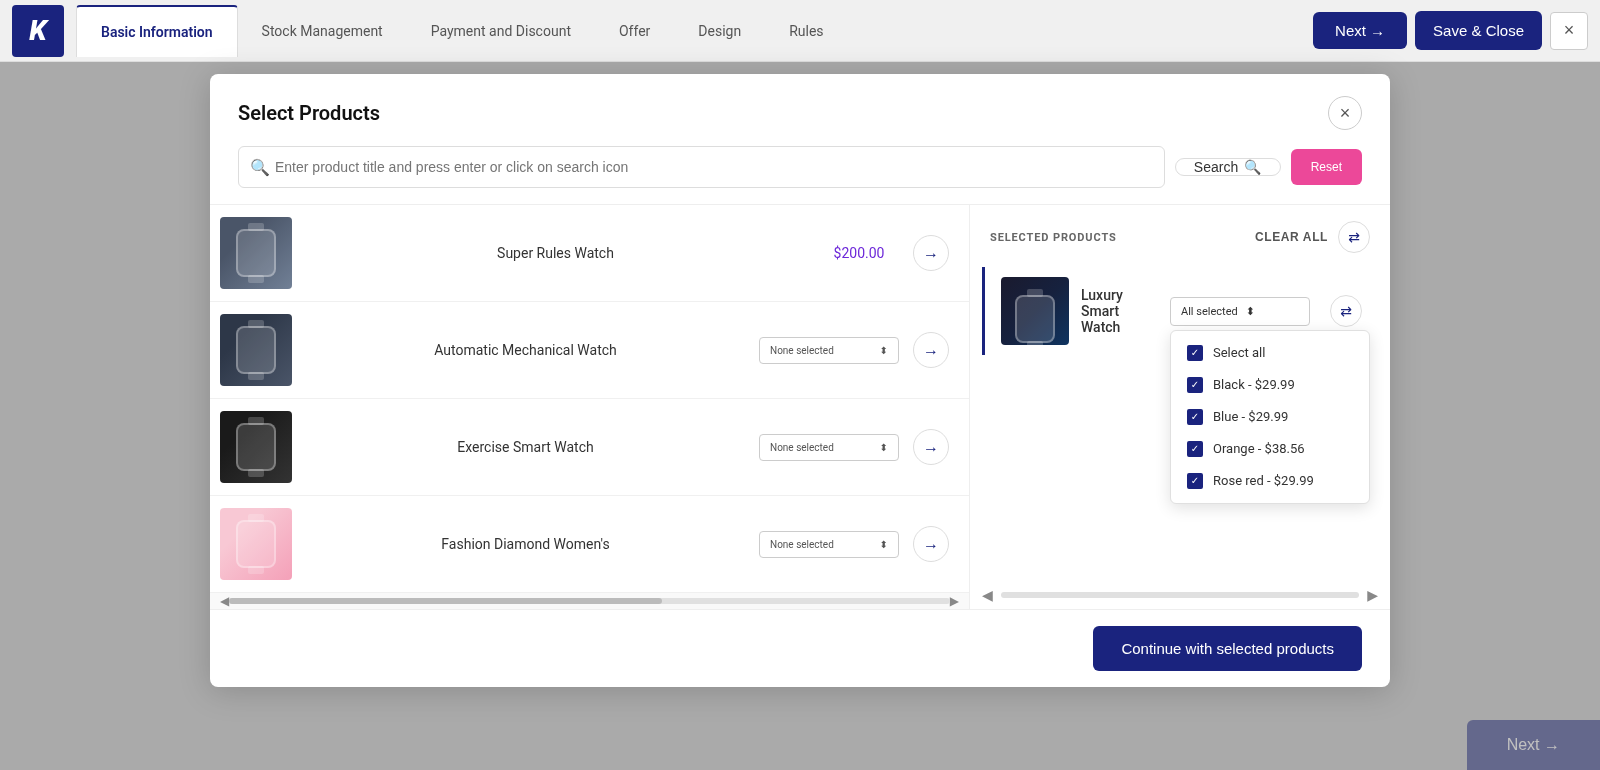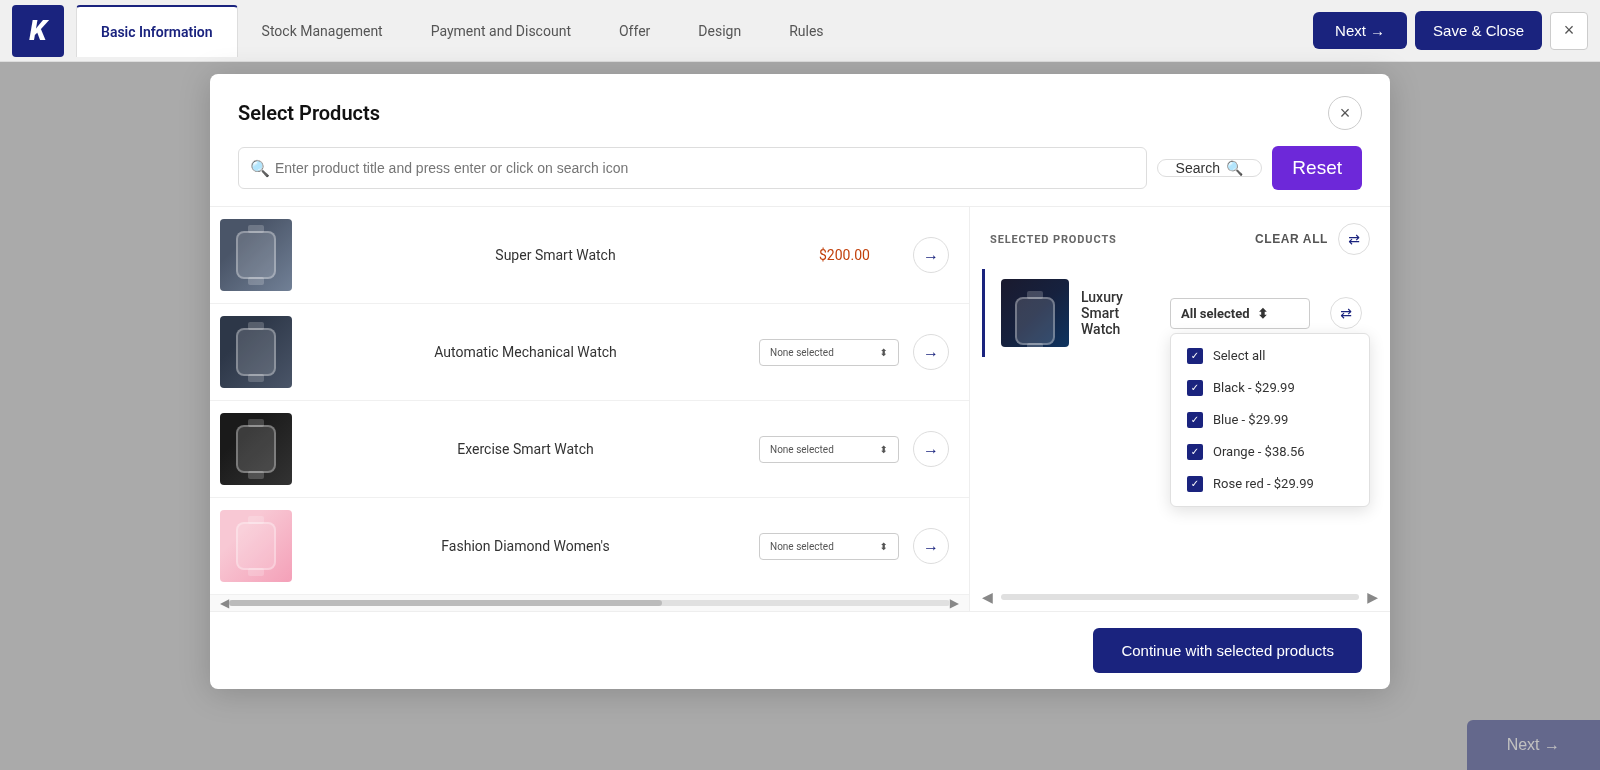--- a/index.html
+++ b/index.html
@@ -218,26 +218,26 @@
       border-radius: 10px;
       font-size: 14px;
       cursor: pointer;
       display: flex;
       align-items: center;
       gap: 6px;
       color: #333;
       text-align: center;
     }
     .btn-reset {
-      background: #6d28d9;
+      background: #ec4899;
       color: white;
       border: none;
       padding: 11px 20px;
       border-radius: 6px;
-      font-size: 19px;
+      font-size: 12px;
       cursor: pointer;
       font-weight: 500;
     }
 
     
     .modal-body {
       display: flex;
       flex: 1;
       overflow: hidden;
       border-top: 1px solid #eee;
@@ -290,23 +290,23 @@
     }
     .product-name {
       flex: 1;
       font-size: 14px;
       color: #333;
       font-weight: 400;
       text-align: center;
     }
     .product-price {
       font-size: 14px;
-      color: #c2410c;
+      color: #6d28d9;
       min-width: 80px;
-      text-align: left;
+      text-align: center;
     }
     .product-select {
       min-width: 140px;
     }
     .select-dropdown {
       border: 1px solid #ccc;
       border-radius: 4px;
       padding: 7px 10px;
       font-size: 10px;
       color: #555;
@@ -433,29 +433,28 @@
     }
 
     
     .variant-dropdown-wrap {
       position: relative;
     }
     .variant-select {
       border: 1px solid #ccc;
       border-radius: 4px;
       padding: 7px 10px;
-      font-size: 13px;
+      font-size: 11px;
       color: #333;
       background: white;
       cursor: pointer;
       display: flex;
       align-items: center;
       gap: 8px;
       min-width: 140px;
-      font-weight: bold;
     }
 
     
     .dropdown-menu {
       position: absolute;
       top: calc(100% + 4px);
       left: 0;
       background: white;
       border: 1px solid #e0e0e0;
       border-radius: 6px;
@@ -635,21 +634,21 @@
     <div class="modal-body">
 
       <div class="left-panel">
 
         <div class="product-item">
           <div class="product-thumb">
             <div class="thumb-watch-1">
                 <div class="watch-shape"></div>
               </div>
           </div>
-          <div class="product-name">Super Smart Watch</div>
+          <div class="product-name">Super Rules Watch</div>
           <div class="product-price">$200.00</div>
           <button class="add-btn">
             <span>→</span>
           </button>
         </div>
 
         <div class="product-item">
           <div class="product-thumb">
             <div class="thumb-watch-2">
                 <div class="watch-shape"></div>

